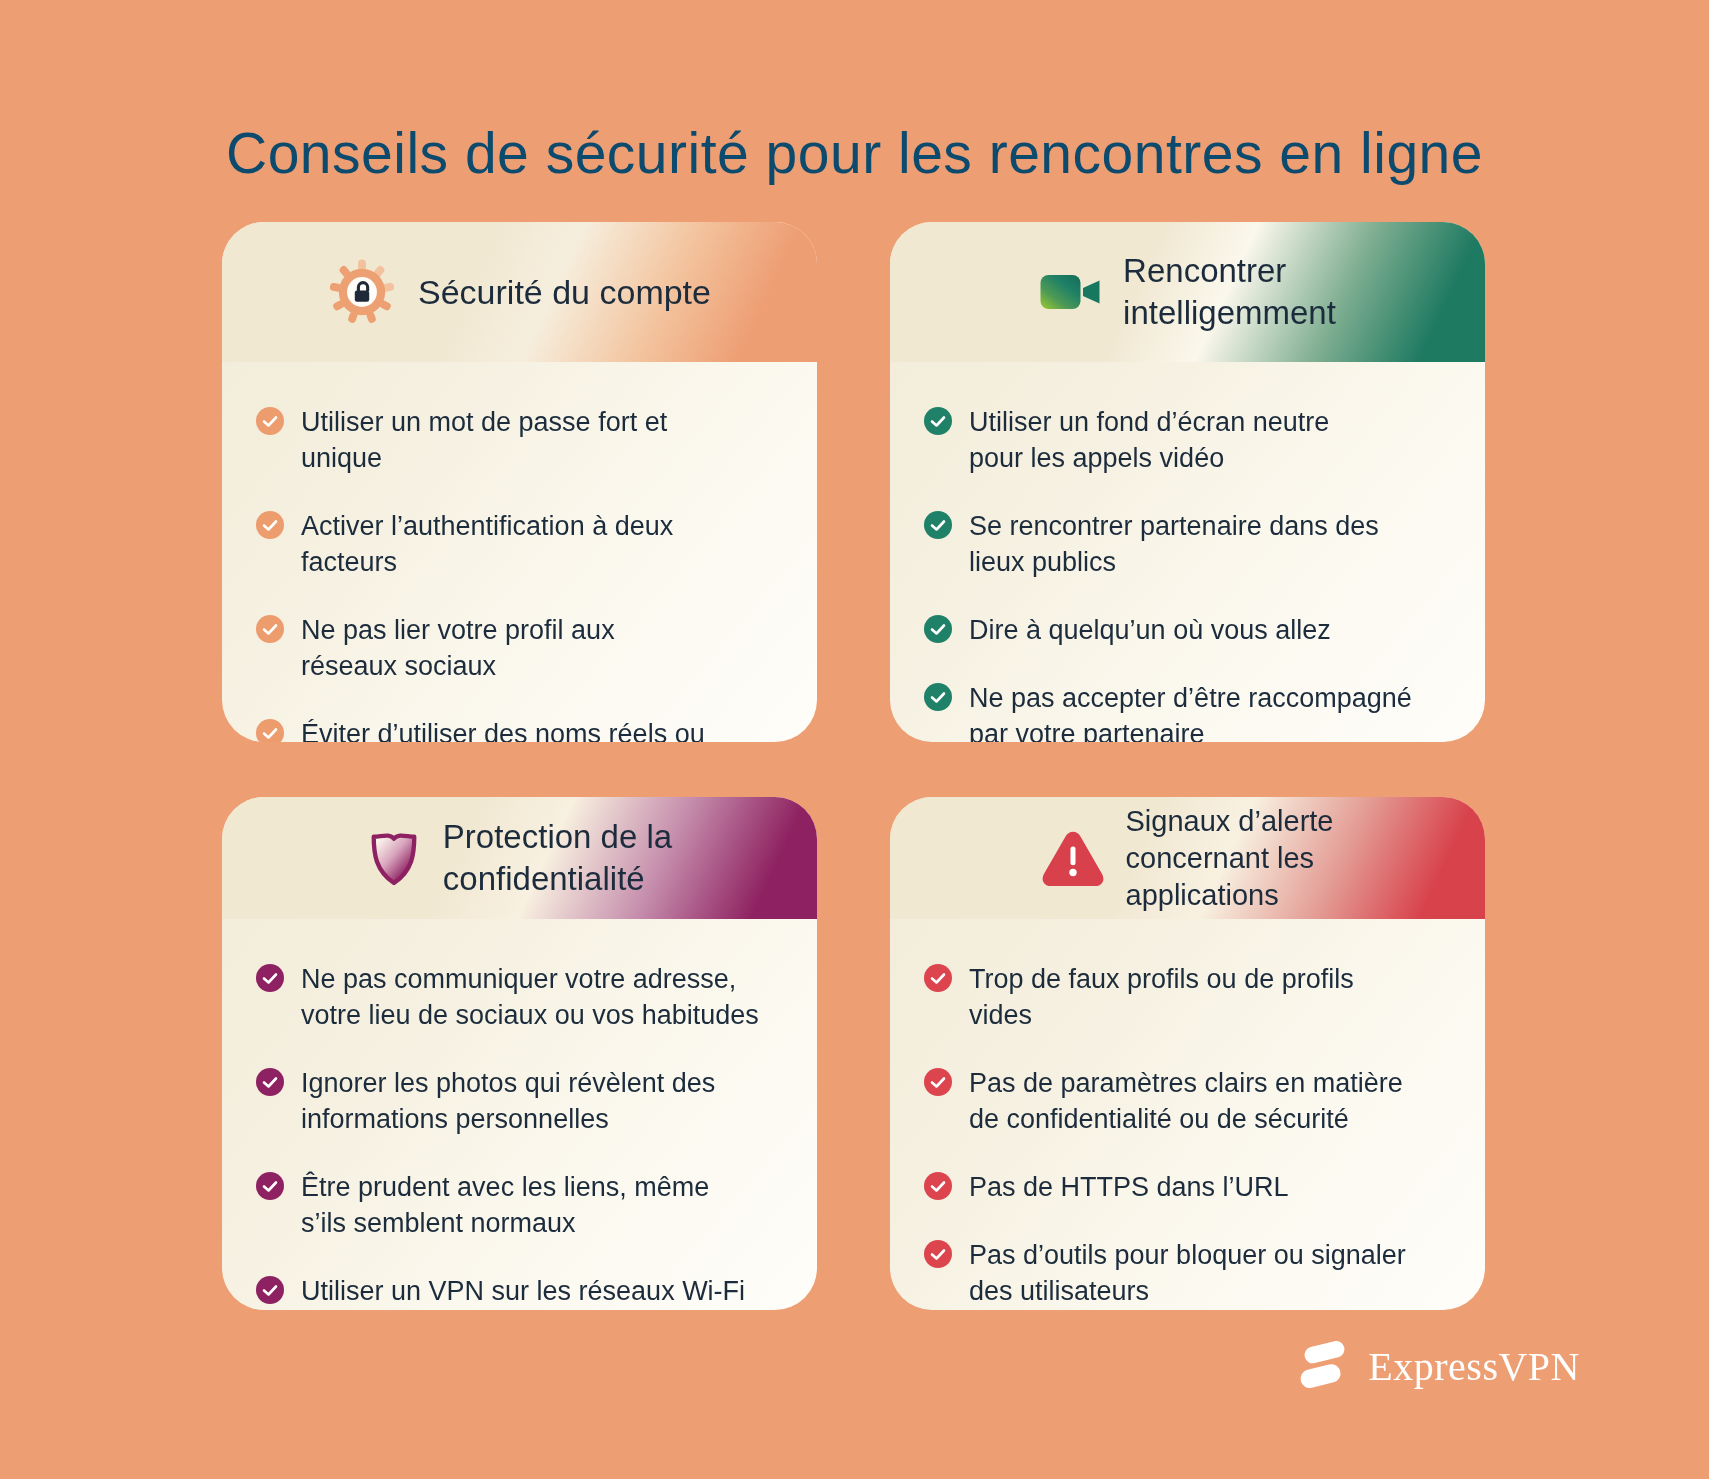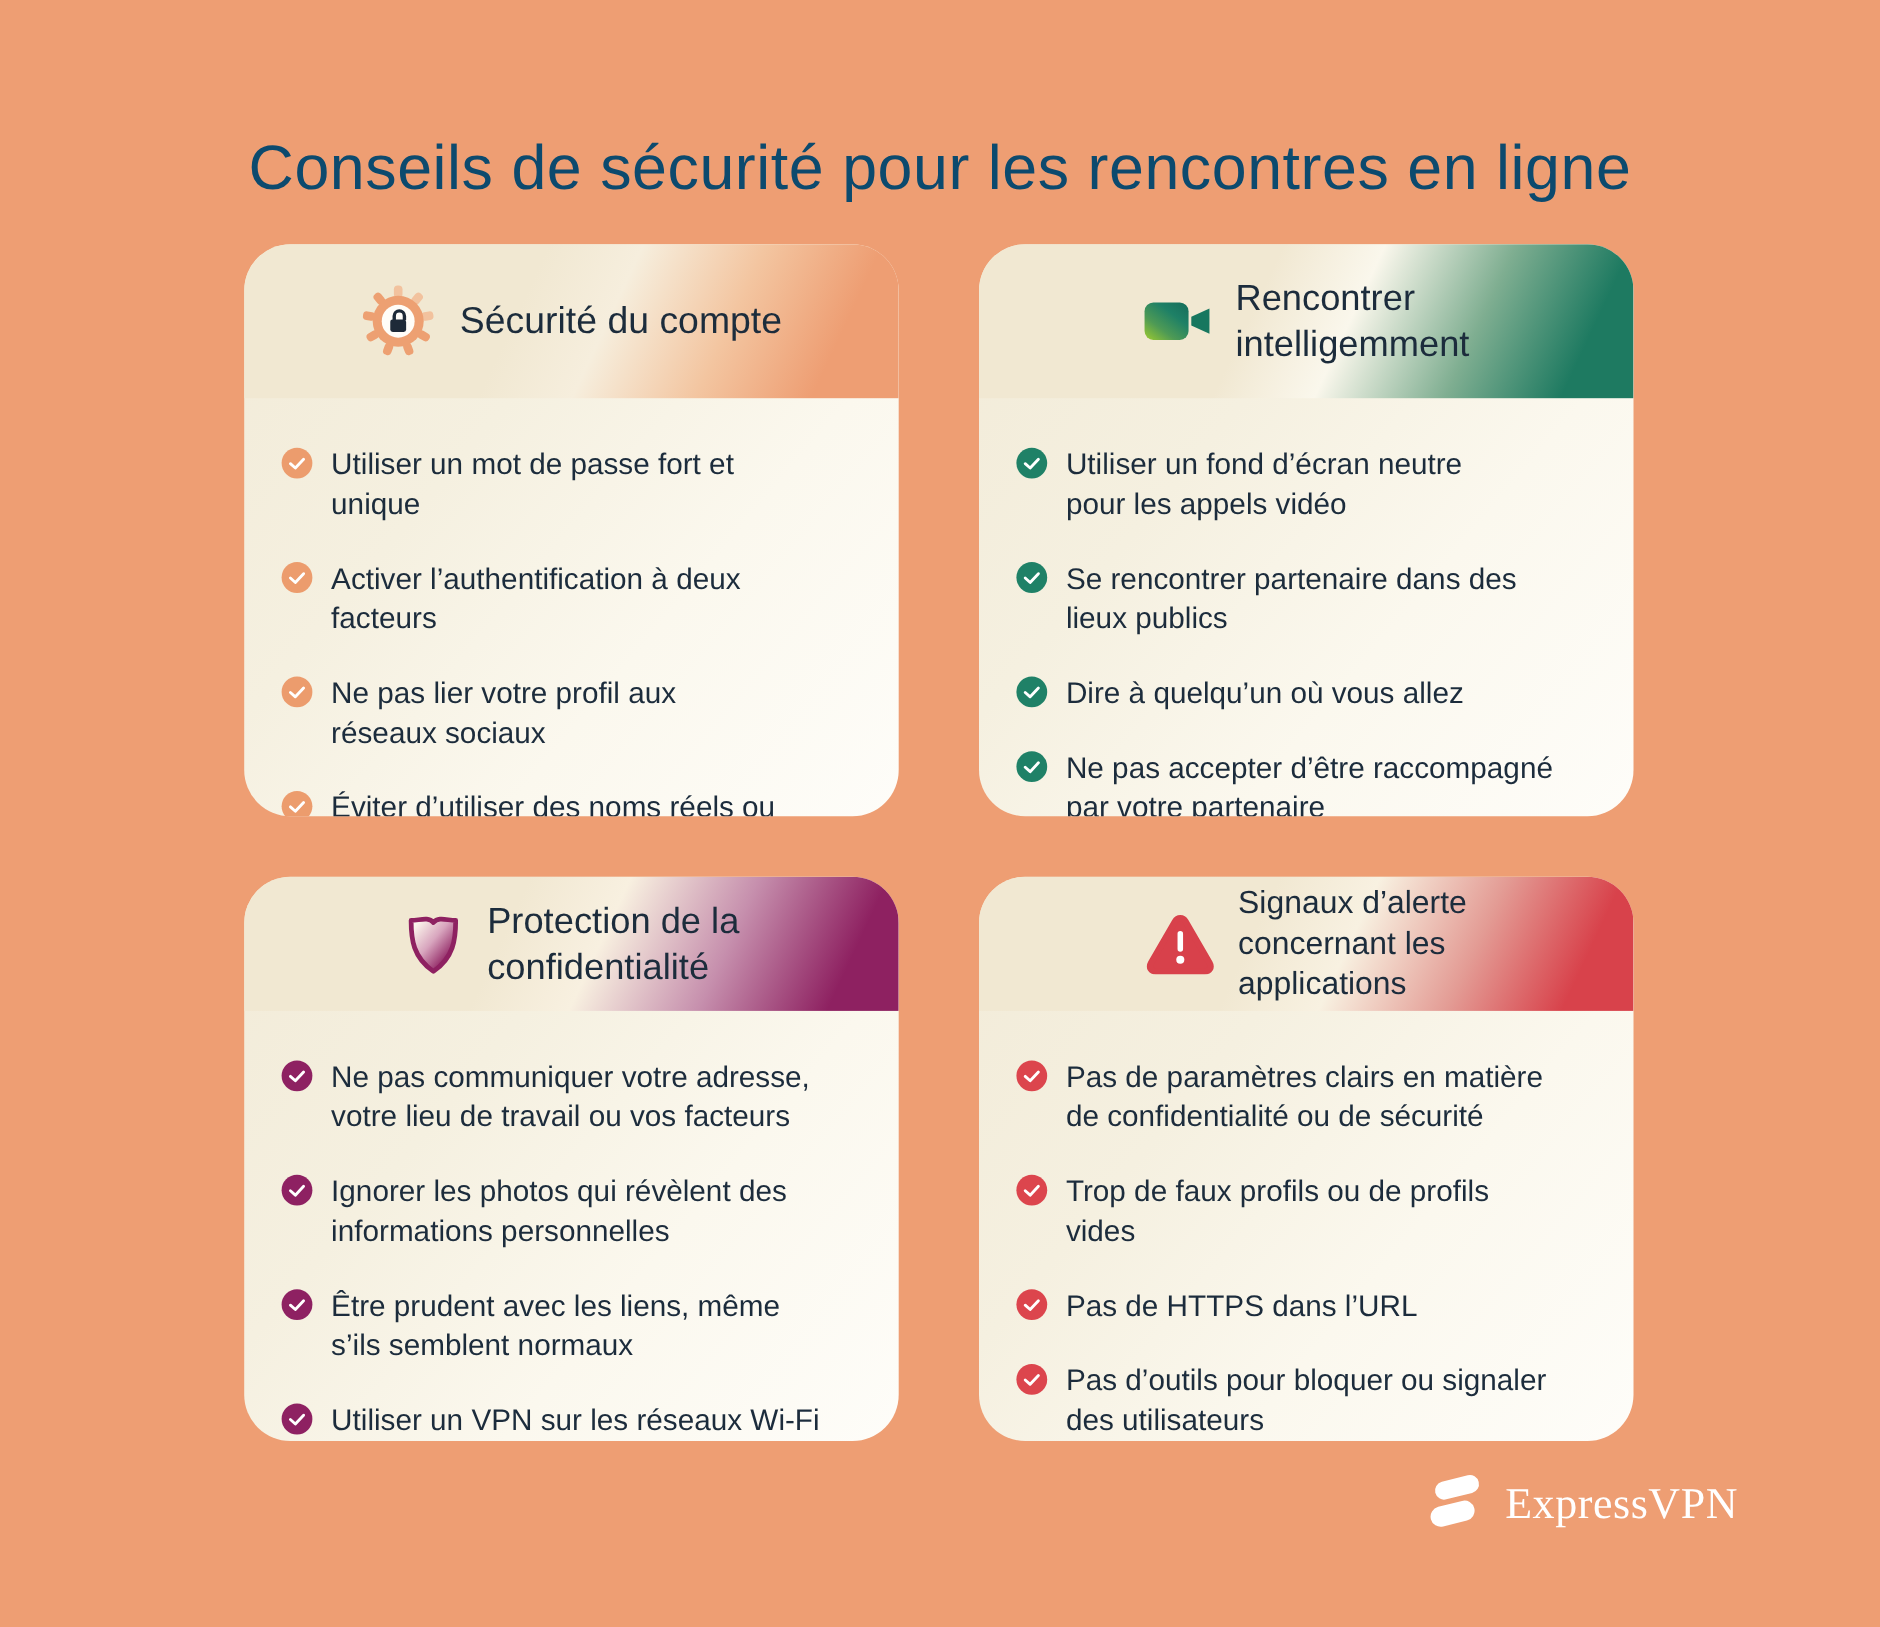--- a/index.html
+++ b/index.html
@@ -220,21 +220,21 @@
 confidentialité</h2>
     </header>
     <div class="card-body">
       <div class="item">
         <span class="check">
             <svg width="28" height="28" viewBox="0 0 28 28">
               <polyline points="8,14.5 12.5,18.5 20,10.5" fill="none" stroke="#FFFFFF" stroke-width="2.6" stroke-linecap="round" stroke-linejoin="round"></polyline>
             </svg>
           </span>
         <span class="item-text">Ne pas communiquer votre adresse,
-votre lieu de travail ou vos facteurs</span>
+votre lieu de sociaux ou vos habitudes</span>
       </div>
       <div class="item">
         <span class="check">
             <svg width="28" height="28" viewBox="0 0 28 28">
               <polyline points="8,14.5 12.5,18.5 20,10.5" fill="none" stroke="#FFFFFF" stroke-width="2.6" stroke-linecap="round" stroke-linejoin="round"></polyline>
             </svg>
           </span>
         <span class="item-text">Ignorer les photos qui révèlent des
 informations personnelles</span>
       </div>
@@ -270,31 +270,31 @@
 concernant les
 applications</h2>
     </header>
     <div class="card-body">
       <div class="item">
         <span class="check">
             <svg width="28" height="28" viewBox="0 0 28 28">
               <polyline points="8,14.5 12.5,18.5 20,10.5" fill="none" stroke="#FFFFFF" stroke-width="2.6" stroke-linecap="round" stroke-linejoin="round"></polyline>
             </svg>
           </span>
+        <span class="item-text">Trop de faux profils ou de profils
+vides</span>
+      </div>
+      <div class="item">
+        <span class="check">
+            <svg width="28" height="28" viewBox="0 0 28 28">
+              <polyline points="8,14.5 12.5,18.5 20,10.5" fill="none" stroke="#FFFFFF" stroke-width="2.6" stroke-linecap="round" stroke-linejoin="round"></polyline>
+            </svg>
+          </span>
         <span class="item-text">Pas de paramètres clairs en matière
 de confidentialité ou de sécurité</span>
-      </div>
-      <div class="item">
-        <span class="check">
-            <svg width="28" height="28" viewBox="0 0 28 28">
-              <polyline points="8,14.5 12.5,18.5 20,10.5" fill="none" stroke="#FFFFFF" stroke-width="2.6" stroke-linecap="round" stroke-linejoin="round"></polyline>
-            </svg>
-          </span>
-        <span class="item-text">Trop de faux profils ou de profils
-vides</span>
       </div>
       <div class="item">
         <span class="check">
             <svg width="28" height="28" viewBox="0 0 28 28">
               <polyline points="8,14.5 12.5,18.5 20,10.5" fill="none" stroke="#FFFFFF" stroke-width="2.6" stroke-linecap="round" stroke-linejoin="round"></polyline>
             </svg>
           </span>
         <span class="item-text">Pas de HTTPS dans l’URL</span>
       </div>
       <div class="item">

